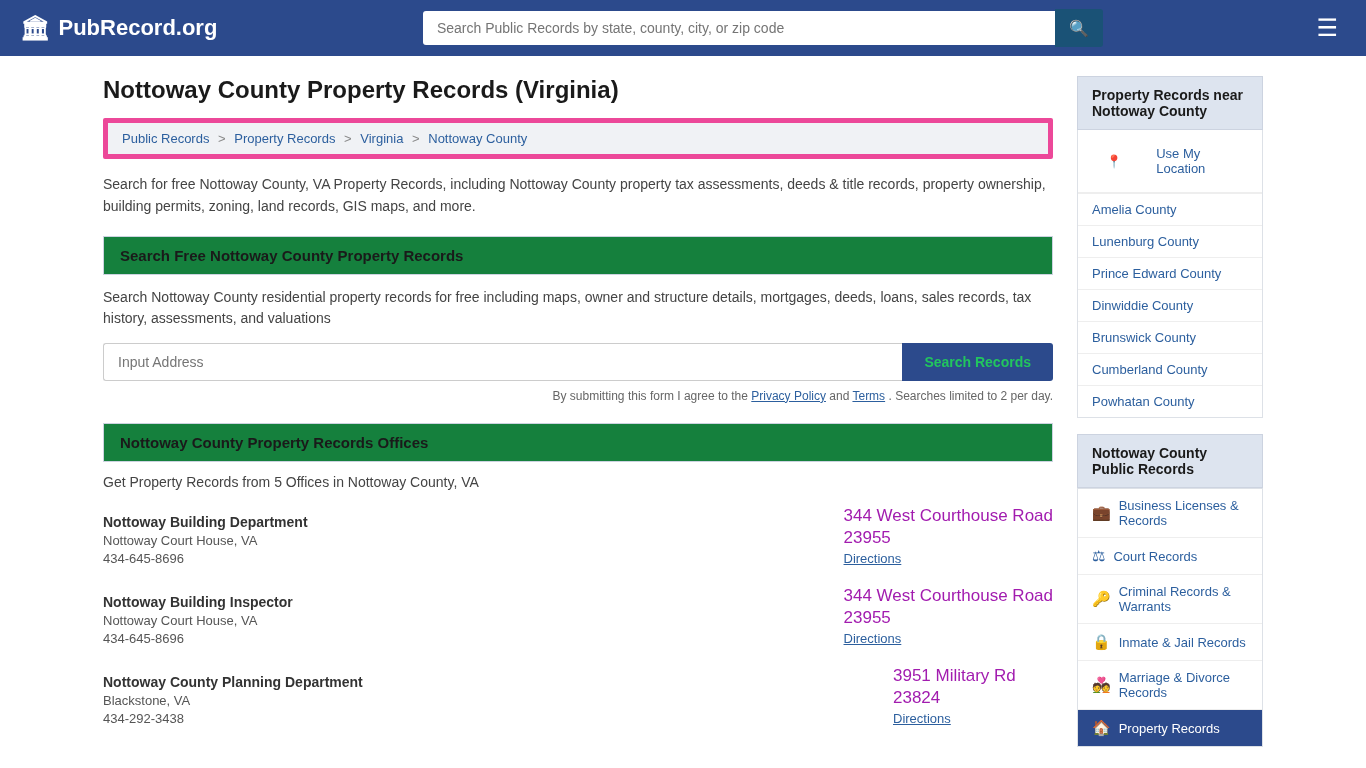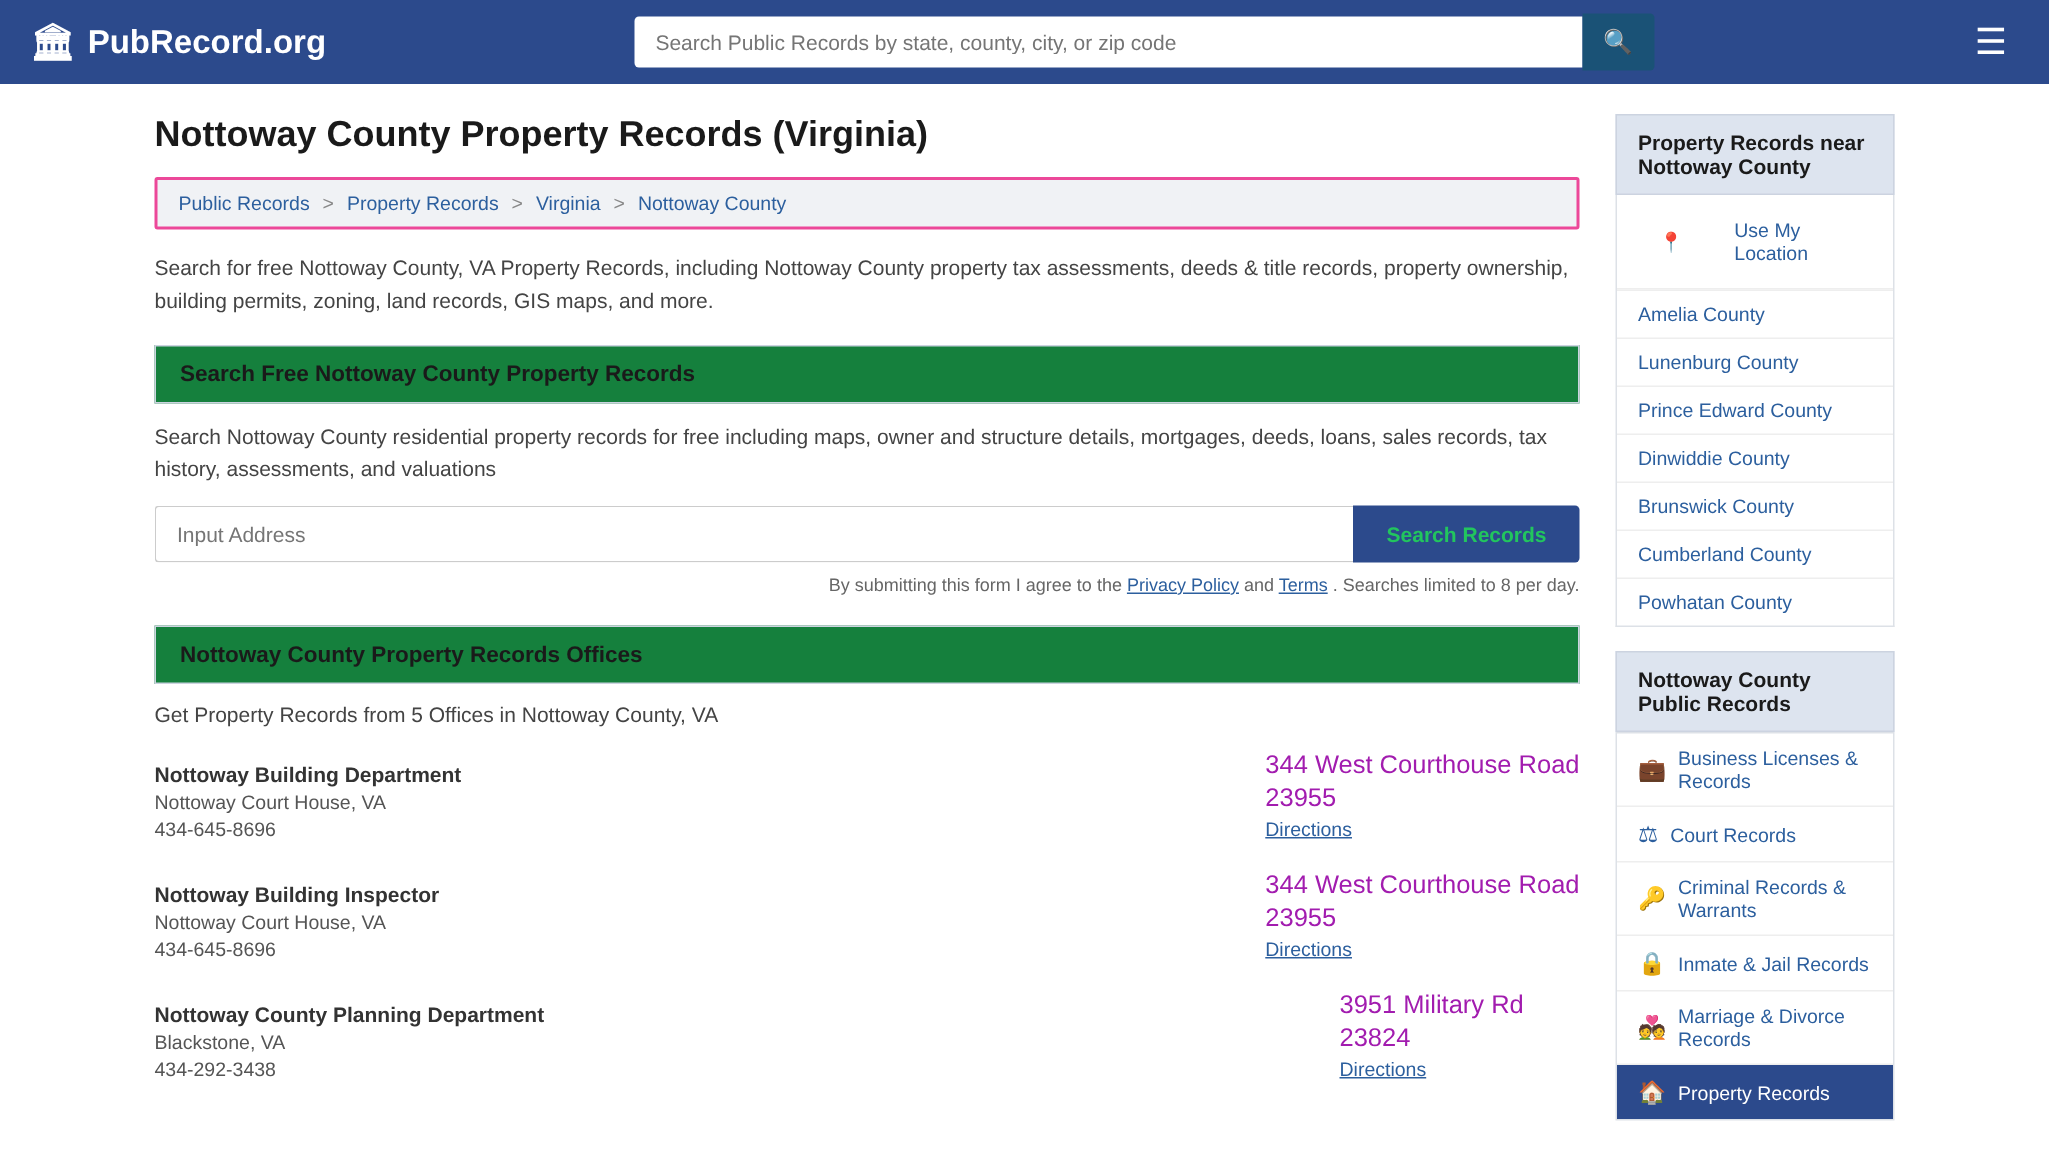--- a/index.html
+++ b/index.html
@@ -80,21 +80,21 @@
       font-size: 24px;
       font-weight: bold;
       color: #1a1a1a;
       margin-bottom: 14px;
     }
 
     
     .breadcrumb {
       background: #f0f2f5;
       padding: 8px 14px;
-      border: 2px solid #ec4899;
+      border: 5px solid #ec4899;
       border-radius: 2px;
       margin-bottom: 14px;
       font-size: 13px;
       color: #555;
     }
     .breadcrumb a {
       color: #2c5f9e;
       text-decoration: none;
     }
     .breadcrumb span { margin: 0 5px; color: #888; }
@@ -333,21 +333,21 @@
     <div class="search-form">
       <input class="address-input" type="text" placeholder="Input Address" style="">
       <button class="search-records-btn">Search Records</button>
     </div>
 
     <p class="form-disclaimer">
       <span>By submitting this form I agree to the</span>
       <a href="#">Privacy Policy</a>
       <span> and </span>
       <a href="#">Terms</a>
-      <span>. Searches limited to 8 per day.</span>
+      <span>. Searches limited to 2 per day.</span>
     </p>
 
     <div class="section-header">Nottoway County Property Records Offices</div>
     <p class="offices-desc">Get Property Records from 5 Offices in Nottoway County, VA</p>
 
     <div class="office-entry">
       <div class="office-left">
         <div class="office-name">Nottoway Building Department</div>
         <div class="office-location">Nottoway Court House, VA</div>
         <div class="office-phone">434-645-8696</div>

